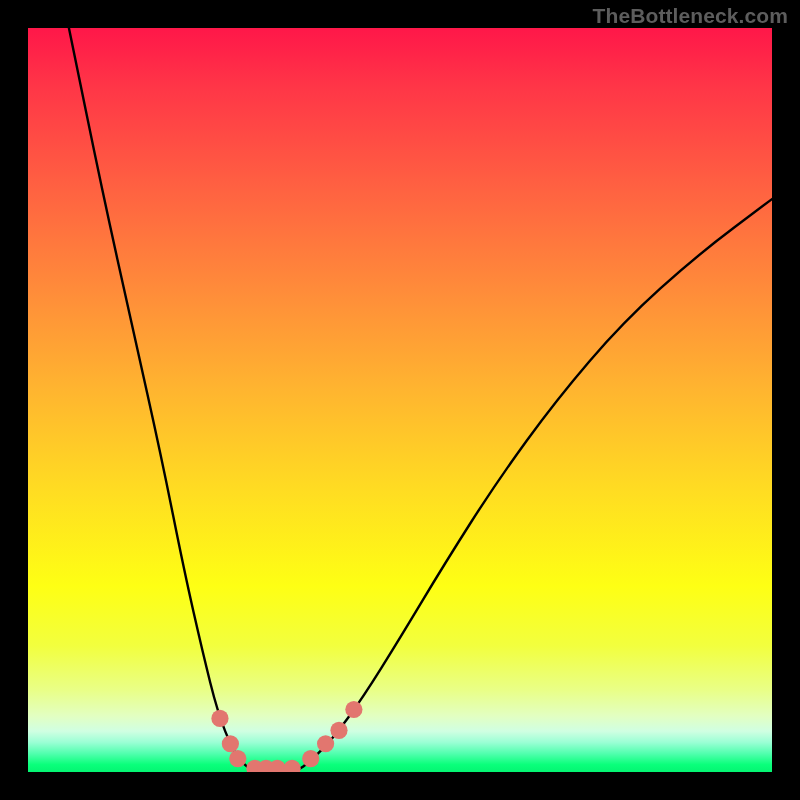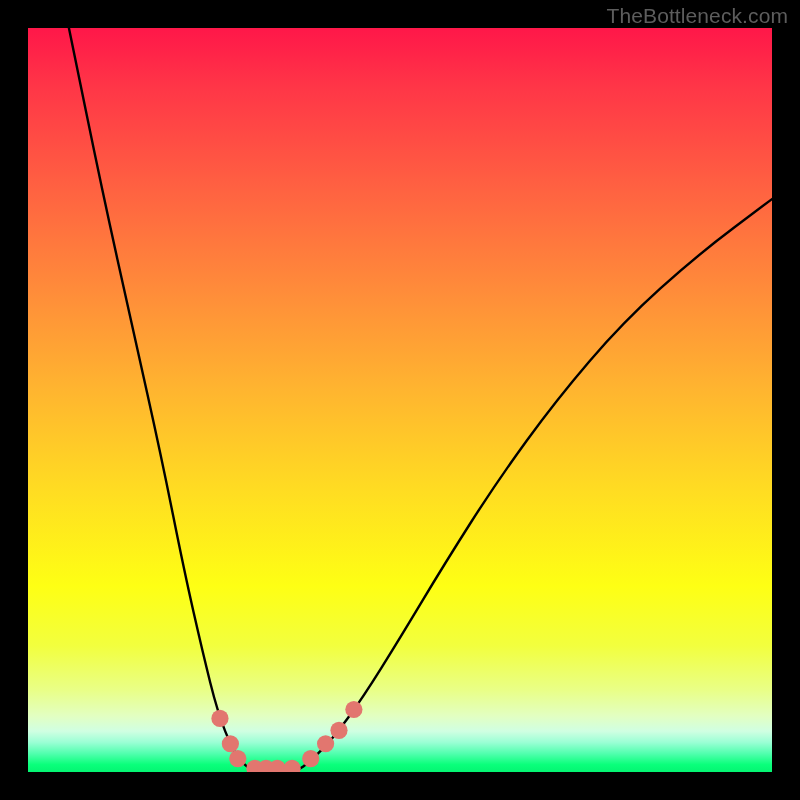--- a/index.html
+++ b/index.html
@@ -16,21 +16,21 @@
     width: 800px;
     height: 800px;
     background: #000;
   }
   .attribution {
     position: absolute;
     top: 4px;
     right: 12px;
     color: #5d5d5d;
     font-size: 21px;
-    font-weight: 400;
+    font-weight: 700;
     letter-spacing: 0.1px;
     z-index: 10;
   }
   .plot-area {
     position: absolute;
     left: 28px;
     top: 28px;
     width: 744px;
     height: 744px;
     background: linear-gradient(

